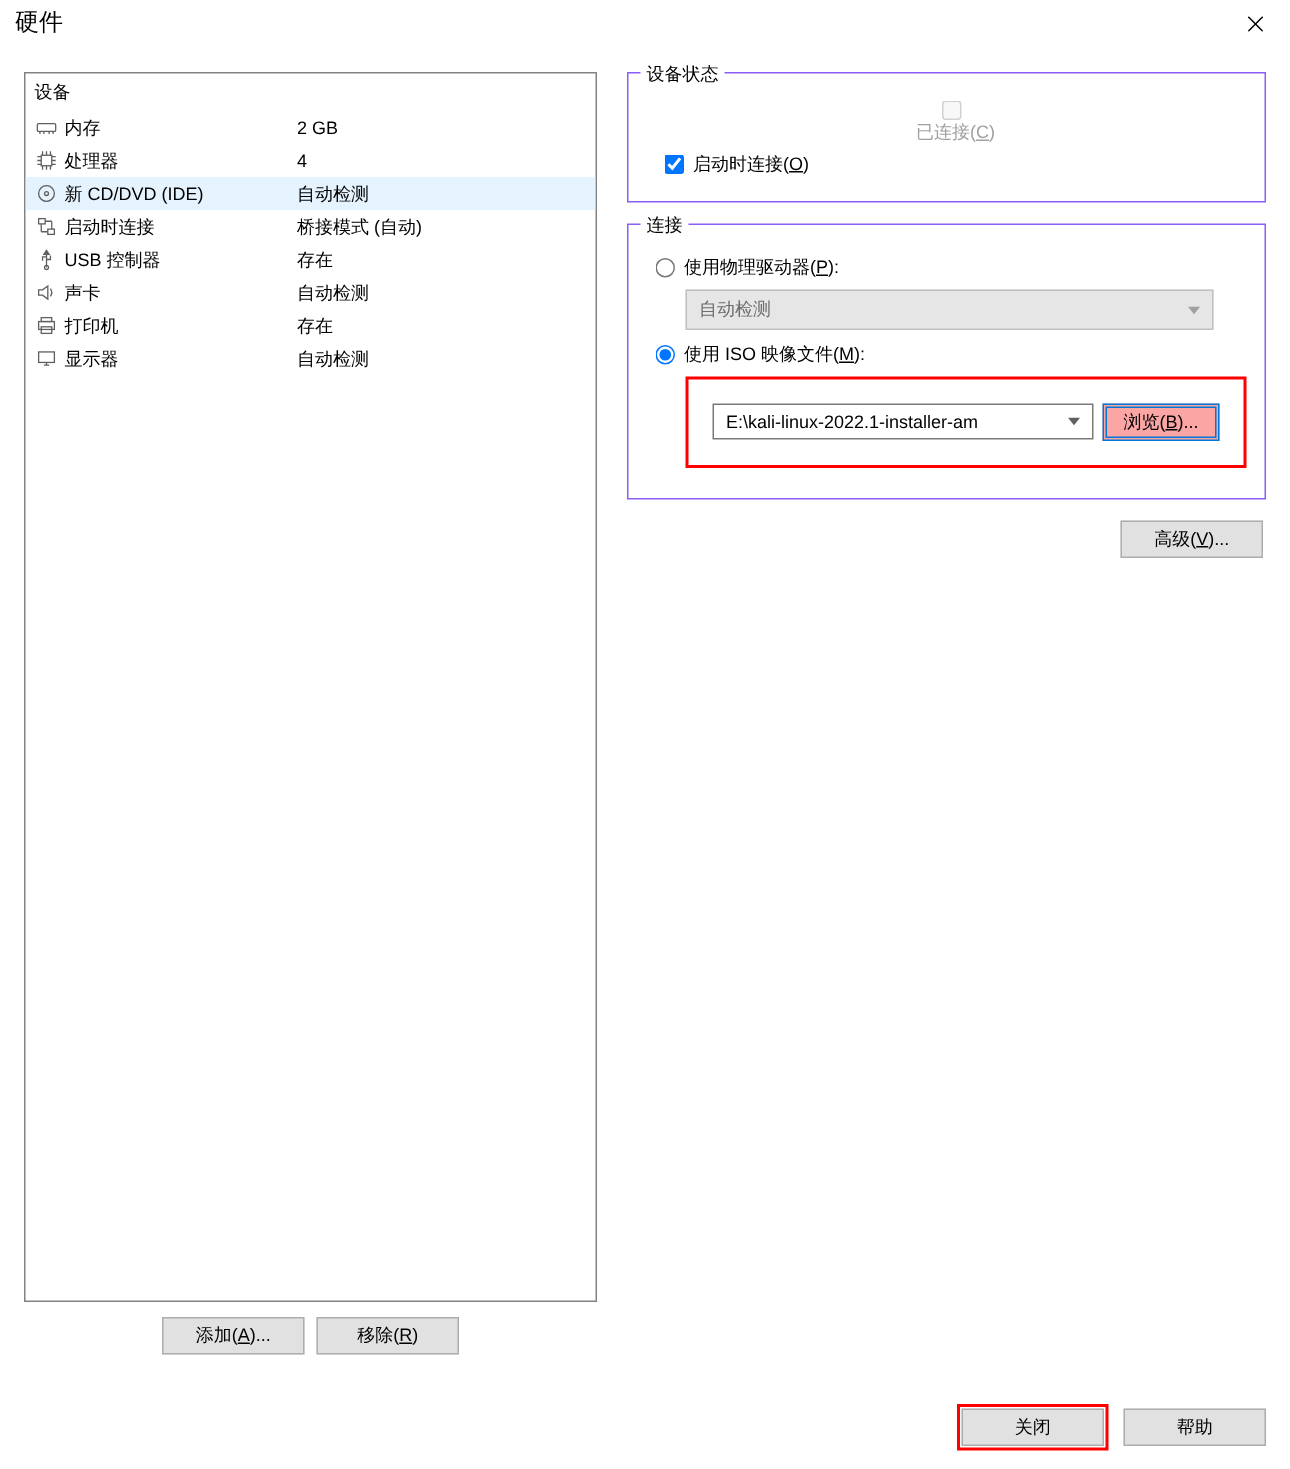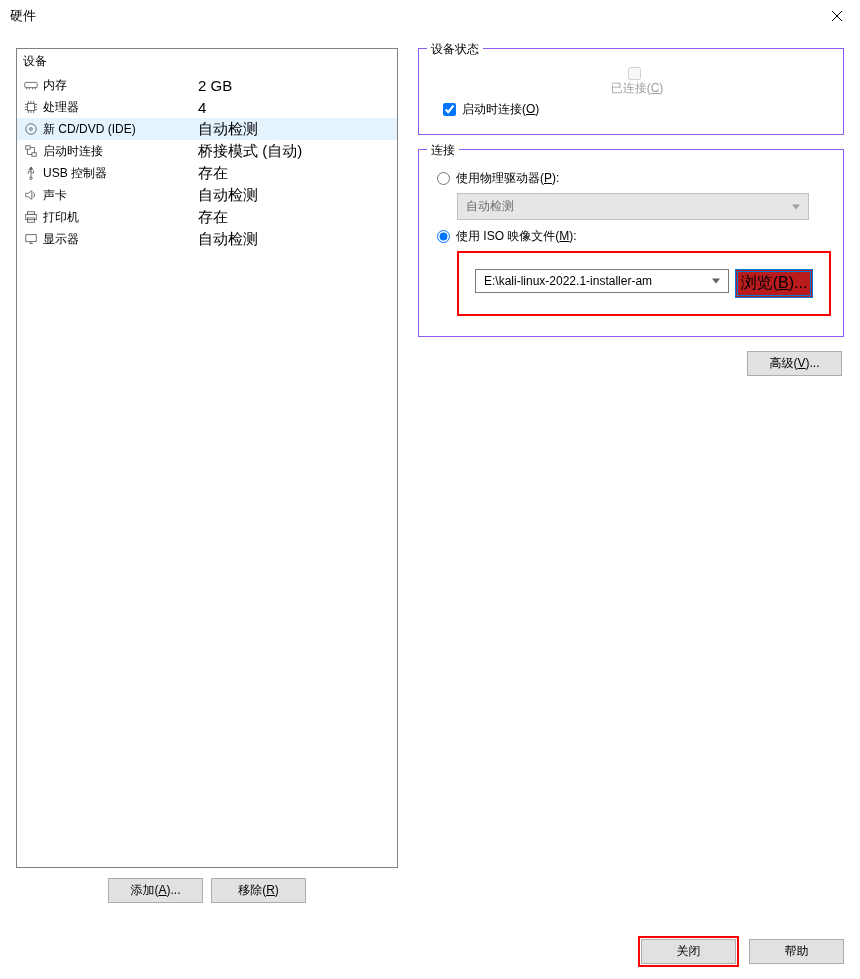--- a/index.html
+++ b/index.html
@@ -1,49 +1,49 @@
 <!DOCTYPE html>
 <html><head>
   <meta charset="utf-8">
   <style>
     * { box-sizing: border-box; margin: 0; padding: 0; font-family: "Microsoft YaHei", "Segoe UI", Tahoma, sans-serif; }
     body { background: #fff; width: 860px; height: 979px; overflow: hidden; font-size: 12px; color: #000; }
     .titlebar { height: 32px; display: flex; align-items: center; padding: 0 0 0 10px; border-bottom: 1px solid #fff; }
-    .titlebar .title { flex: 1; font-size: 13px; }
+    .titlebar .title { flex: 1; font-size: 16px; }
     .close-x { width: 46px; height: 32px; display: flex; align-items: center; justify-content: center; cursor: pointer; }
     .close-x svg { width: 10px; height: 10px; }
     .content { padding: 16px 16px 0 16px; display: flex; gap: 20px; }
     .left-panel { width: 400px; display: flex; flex-direction: column; }
     .device-list { border: 1px solid #828282; height: 820px; background: #fff; overflow: hidden; }
     .list-header { display: flex; padding: 4px 6px; font-size: 12px; }
     .col-device { width: 175px; }
     .col-summary { flex: 1; }
     .list-row { display: flex; align-items: center; padding: 2px 6px; height: 22px; }
     .list-row.selected { background: #e5f3ff; }
     .row-icon { width: 16px; height: 16px; margin-right: 4px; display: flex; align-items: center; justify-content: center; color: #606060; }
     .row-icon svg { width: 14px; height: 14px; fill: none; stroke: #606060; stroke-width: 1; }
     .row-device { width: 155px; font-size: 12px; }
-    .row-summary { flex: 1; font-size: 15px; }
+    .row-summary { flex: 1; font-size: 12px; }
     .left-buttons { display: flex; justify-content: center; gap: 8px; margin-top: 10px; }
     .btn { background: #e1e1e1; border: 1px solid #adadad; padding: 3px 12px; min-width: 95px; font-size: 12px; cursor: pointer; text-align: center; }
     .right-panel { flex: 1; position: relative; }
     .groupbox { border: 1px solid #8b5cf6; margin-bottom: 14px; position: relative; padding: 14px 12px 12px; }
     .group-title { position: absolute; top: -8px; left: 8px; background: #fff; padding: 0 4px; font-size: 12px; }
     .checkbox-row { display: flex; align-items: center; margin: 4px 0 4px 12px; font-size: 12px; }
     .checkbox-row input[type=checkbox] { width: 13px; height: 13px; margin-right: 6px; }
     .checkbox-row.disabled { color: #a0a0a0; flex-direction: column; }
     .radio-row { display: flex; align-items: center; margin: 6px 0 6px 6px; font-size: 12px; }
     .radio-row input[type=radio] { width: 13px; height: 13px; margin-right: 6px; }
     .indented { margin-left: 26px; display: flex; align-items: center; gap: 6px; margin-top: 6px; margin-bottom: 8px; }
     .combo { background: #e6e6e6; border: 1px solid #c0c0c0; padding: 4px 20px 4px 8px; width: 352px; font-size: 12px; color: #6d6d6d; position: relative; }
     .combo::after { content: ""; position: absolute; right: 8px; top: 50%; transform: translateY(-50%); border-left: 4px solid transparent; border-right: 4px solid transparent; border-top: 5px solid #a0a0a0; }
     .combo.editable { background: #fff; border: 1px solid #7a7a7a; color: #000; width: 254px; }
     .combo.editable::after { border-top-color: #606060; }
     .redbox { border: 2px solid #ff0000; padding: 16px; display: flex; align-items: flex-start; gap: 6px; }
-    .btn-browse { background: #b91c1c; border: 1px solid #0078d7; outline: 1px solid #0078d7; outline-offset: -3px; padding: 3px 0; min-width: 78px; font-size: 16px; cursor: pointer; text-align: center; }
+    .btn-browse { background: #fca5a5; border: 1px solid #0078d7; outline: 1px solid #0078d7; outline-offset: -3px; padding: 3px 0; min-width: 78px; font-size: 12px; cursor: pointer; text-align: center; }
     .btn-advanced-wrap { display: flex; justify-content: flex-end; margin-top: 10px; padding-right: 2px; }
     .hotkey { text-decoration: underline; }
     .footer { position: absolute; bottom: 12px; right: 16px; display: flex; gap: 10px; align-items: center; }
     .btn-close-red { border: 2px solid #ff0000; padding: 1px; }
     .btn-close-red .btn { border: 1px solid #adadad; }
   </style>
 </head>
 <body>
 
 <div class="titlebar">

